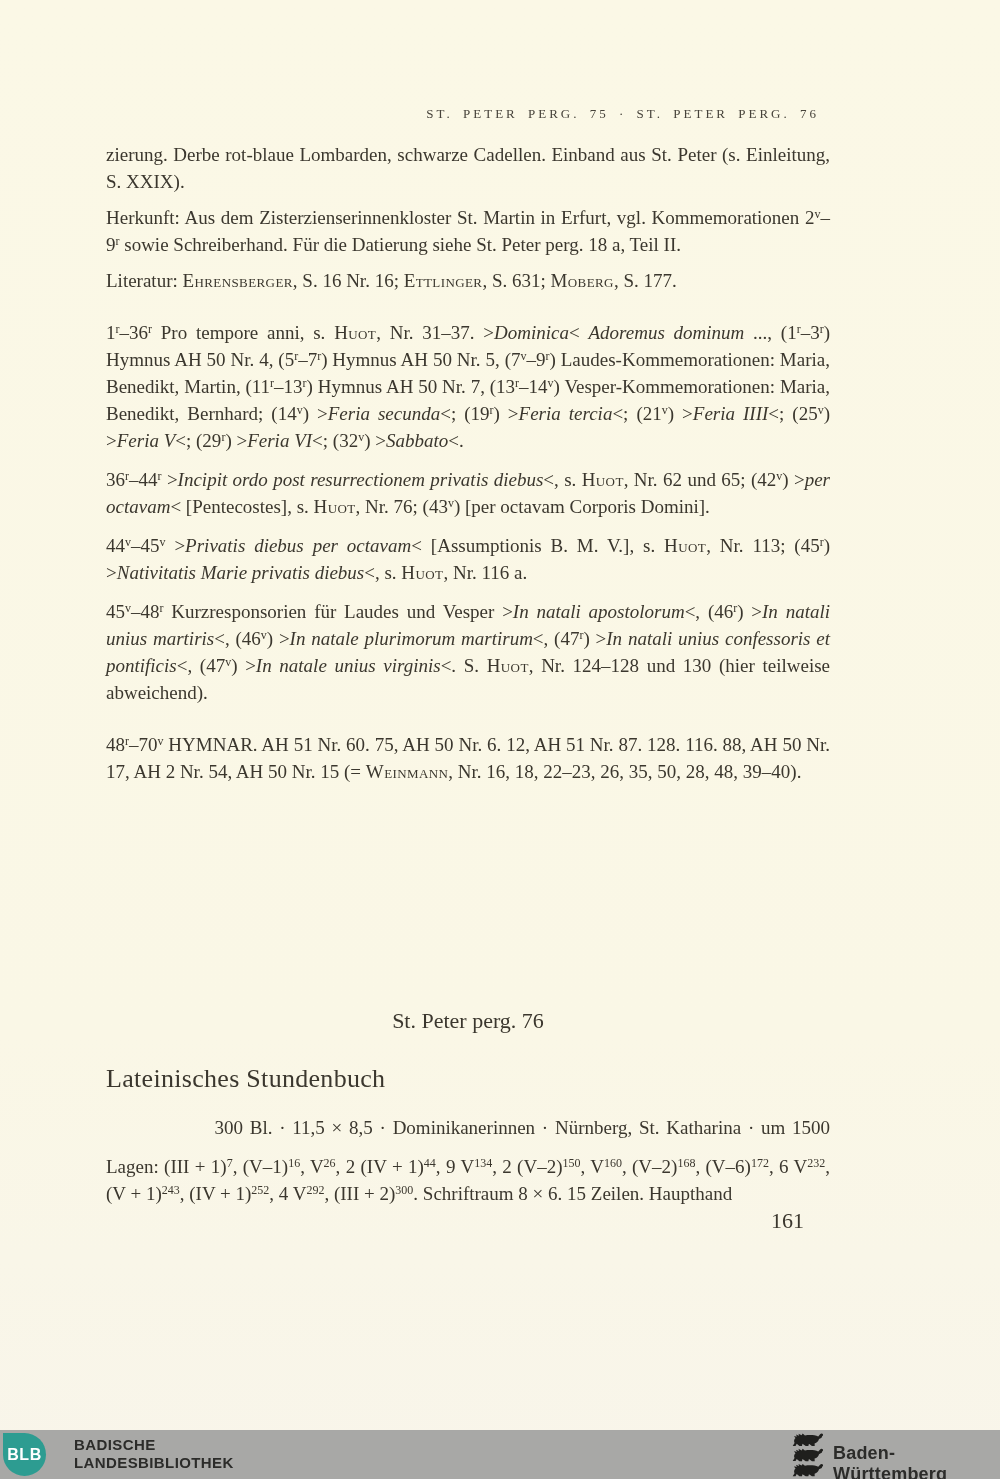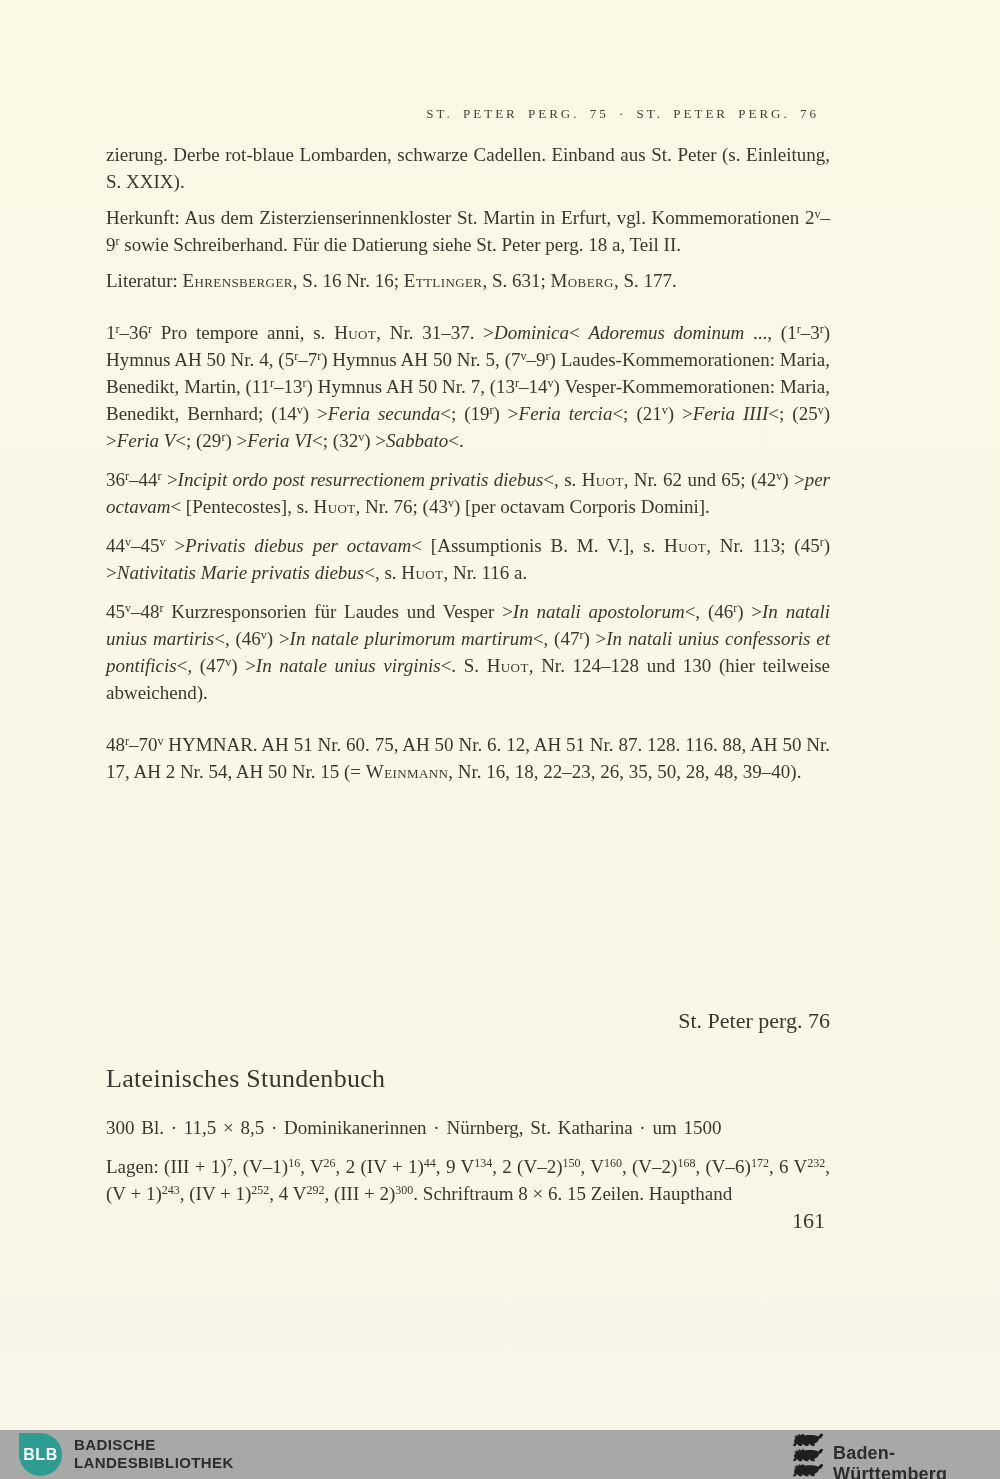--- a/index.html
+++ b/index.html
@@ -18,40 +18,40 @@
     position:absolute; left:106px; width:724px; color:#3b372e;
     font-size:19px; line-height:27px; text-align:justify;
   }
   #grpA { top:141px; }
   #grpB { top:307px; }
   #grpC { top:1006px; }
   .p { margin:0; }
   .gap-sm { margin-top:9px; }
   .gap-md { margin-top:12px; }
   .gap-lg { margin-top:25px; }
-  .ms-number { font-size:22px; line-height:30px; text-align:right; }
+  .ms-number { font-size:22px; line-height:30px; text-align:center; }
   .ms-title  { font-size:26px; line-height:38px; margin-top:24px; text-align:left; letter-spacing:0.3px; }
-  .ms-desc   { font-size:19px; line-height:27px; margin-top:16px; text-align:left; word-spacing:2px; }
+  .ms-desc   { font-size:19px; line-height:27px; margin-top:16px; text-align:right; word-spacing:2px; }
   .i  { font-style:italic; }
   .sc { font-variant:small-caps; letter-spacing:0.4px; }
   .grp sup { font-size:12px; line-height:0; vertical-align:6px; letter-spacing:0; }
   .page-number {
-    position:absolute; top:1208px; left:101px; width:724px;
+    position:absolute; top:1208px; left:80px; width:724px;
     text-align:right; font-size:22px; color:#3b372e;
   }
   .footer-bar {
     position:absolute; left:0; bottom:0; width:1000px; height:49px;
     background:#a8a8a6;
   }
   .blb-logo {
     position:absolute; left:3px; top:3px; width:43px; height:43px;
     background:#2d9c91; border-radius:0 50% 50% 50%;
     display:flex; align-items:center; justify-content:center;
     font-family:"Liberation Sans", sans-serif; font-weight:bold;
-    font-size:16px; color:#ffffff; letter-spacing:0.5px; cursor:pointer;margin-left:16px;
+    font-size:16px; color:#ffffff; letter-spacing:0.5px; cursor:pointer;
   }
   .lib-name {
     position:absolute; left:74px; top:6px;
     font-family:"Liberation Sans", sans-serif; font-weight:bold;
     font-size:15px; line-height:18px; color:#2c2c2a; letter-spacing:0.4px;
     cursor:pointer;
   }
   .coat { position:absolute; left:786px; top:2px; width:40px; height:45px; }
   .state-name {
     position:absolute; left:833px; top:13px;

